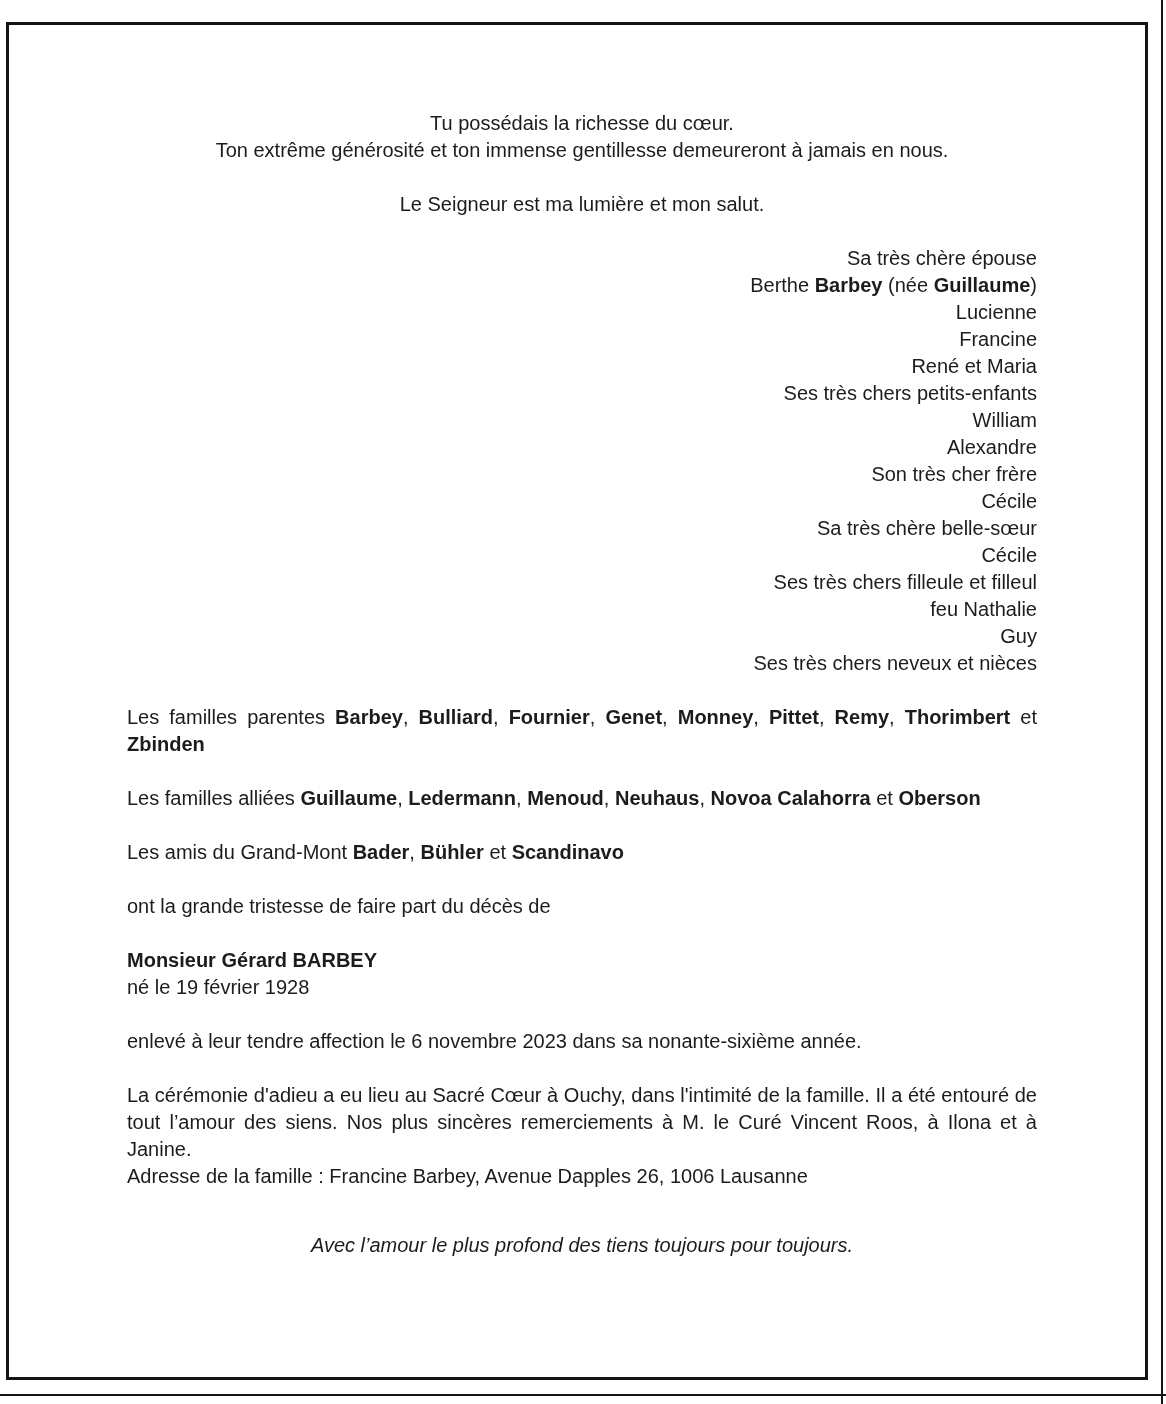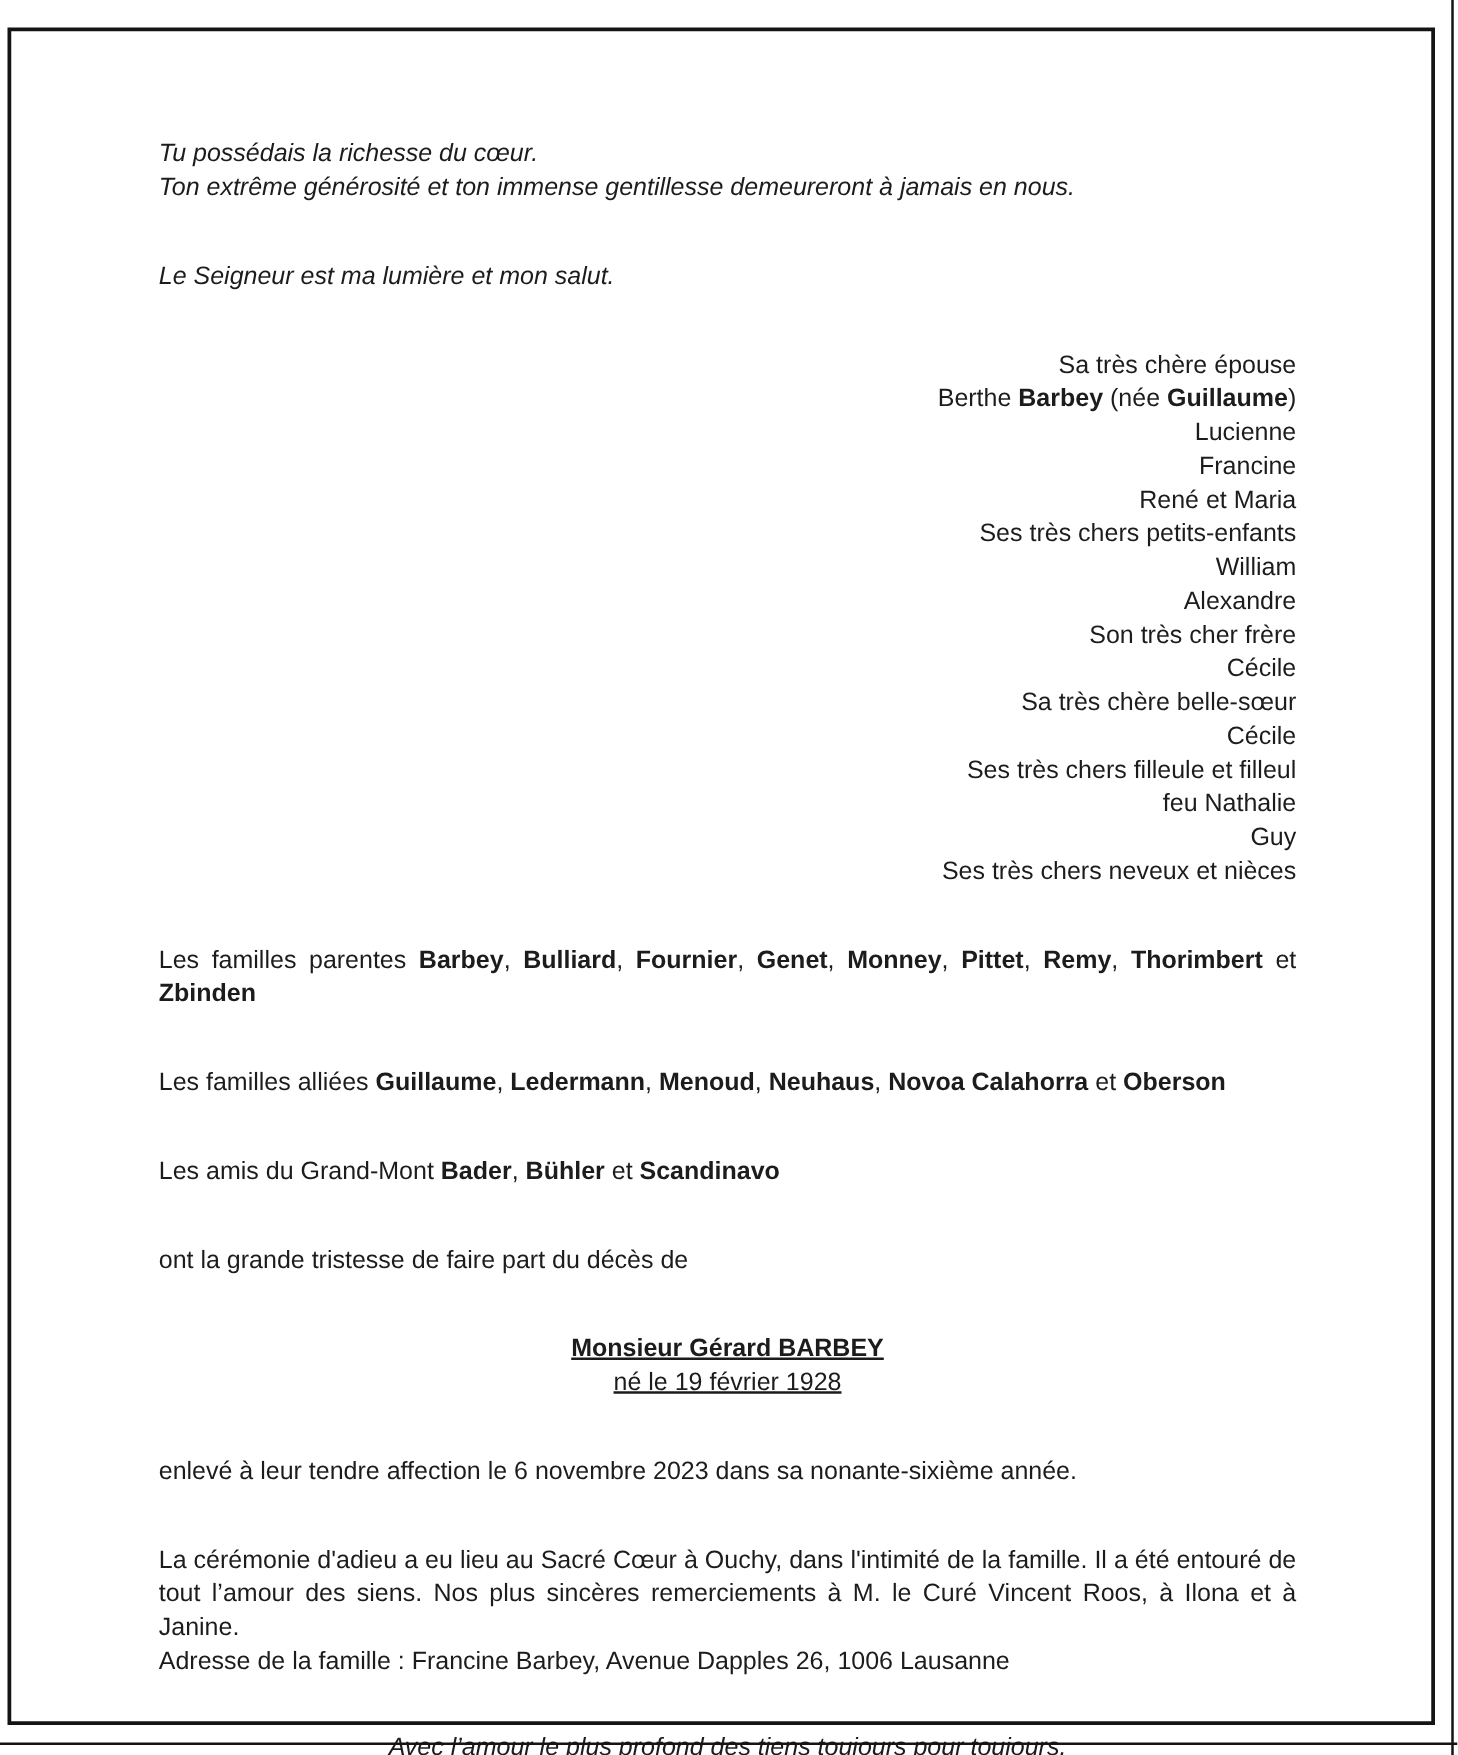--- a/index.html
+++ b/index.html
@@ -24,26 +24,26 @@
     position: absolute; left: 6px; top: 22px;
     width: 1142px; height: 1358px;
     border: 3px solid var(--border-color, #141414);
     background: var(--bg-color, #ffffff);
   }
   .content {
     padding: 85px 108px 0 118px;
     font-size: 20px;
     line-height: 27px;
   }
-  .block { margin-top: 44px; }
-  .epigraph { text-align: left; font-style: italic; }
+  .block { margin-top: 27px; }
+  .epigraph { text-align: center; }
   .fline { white-space: nowrap; text-align: right; }
   .fline.ind { padding-left: 56px; }
   .just { text-align: justify; }
-  .center { text-align: center; text-decoration: underline; }
+  .center { text-align: left; }
   .bold, b { font-weight: bold; }
   .closing { text-align: center; font-style: italic; margin-top: 42px; }
   p { margin: 0; }
 </style>
 </head>
 <body style="--text-color: #1c1c1c; --border-color: #141414; --bg-color: #ffffff;">
 
 <div class="page">
 
   <div class="notice-box">

